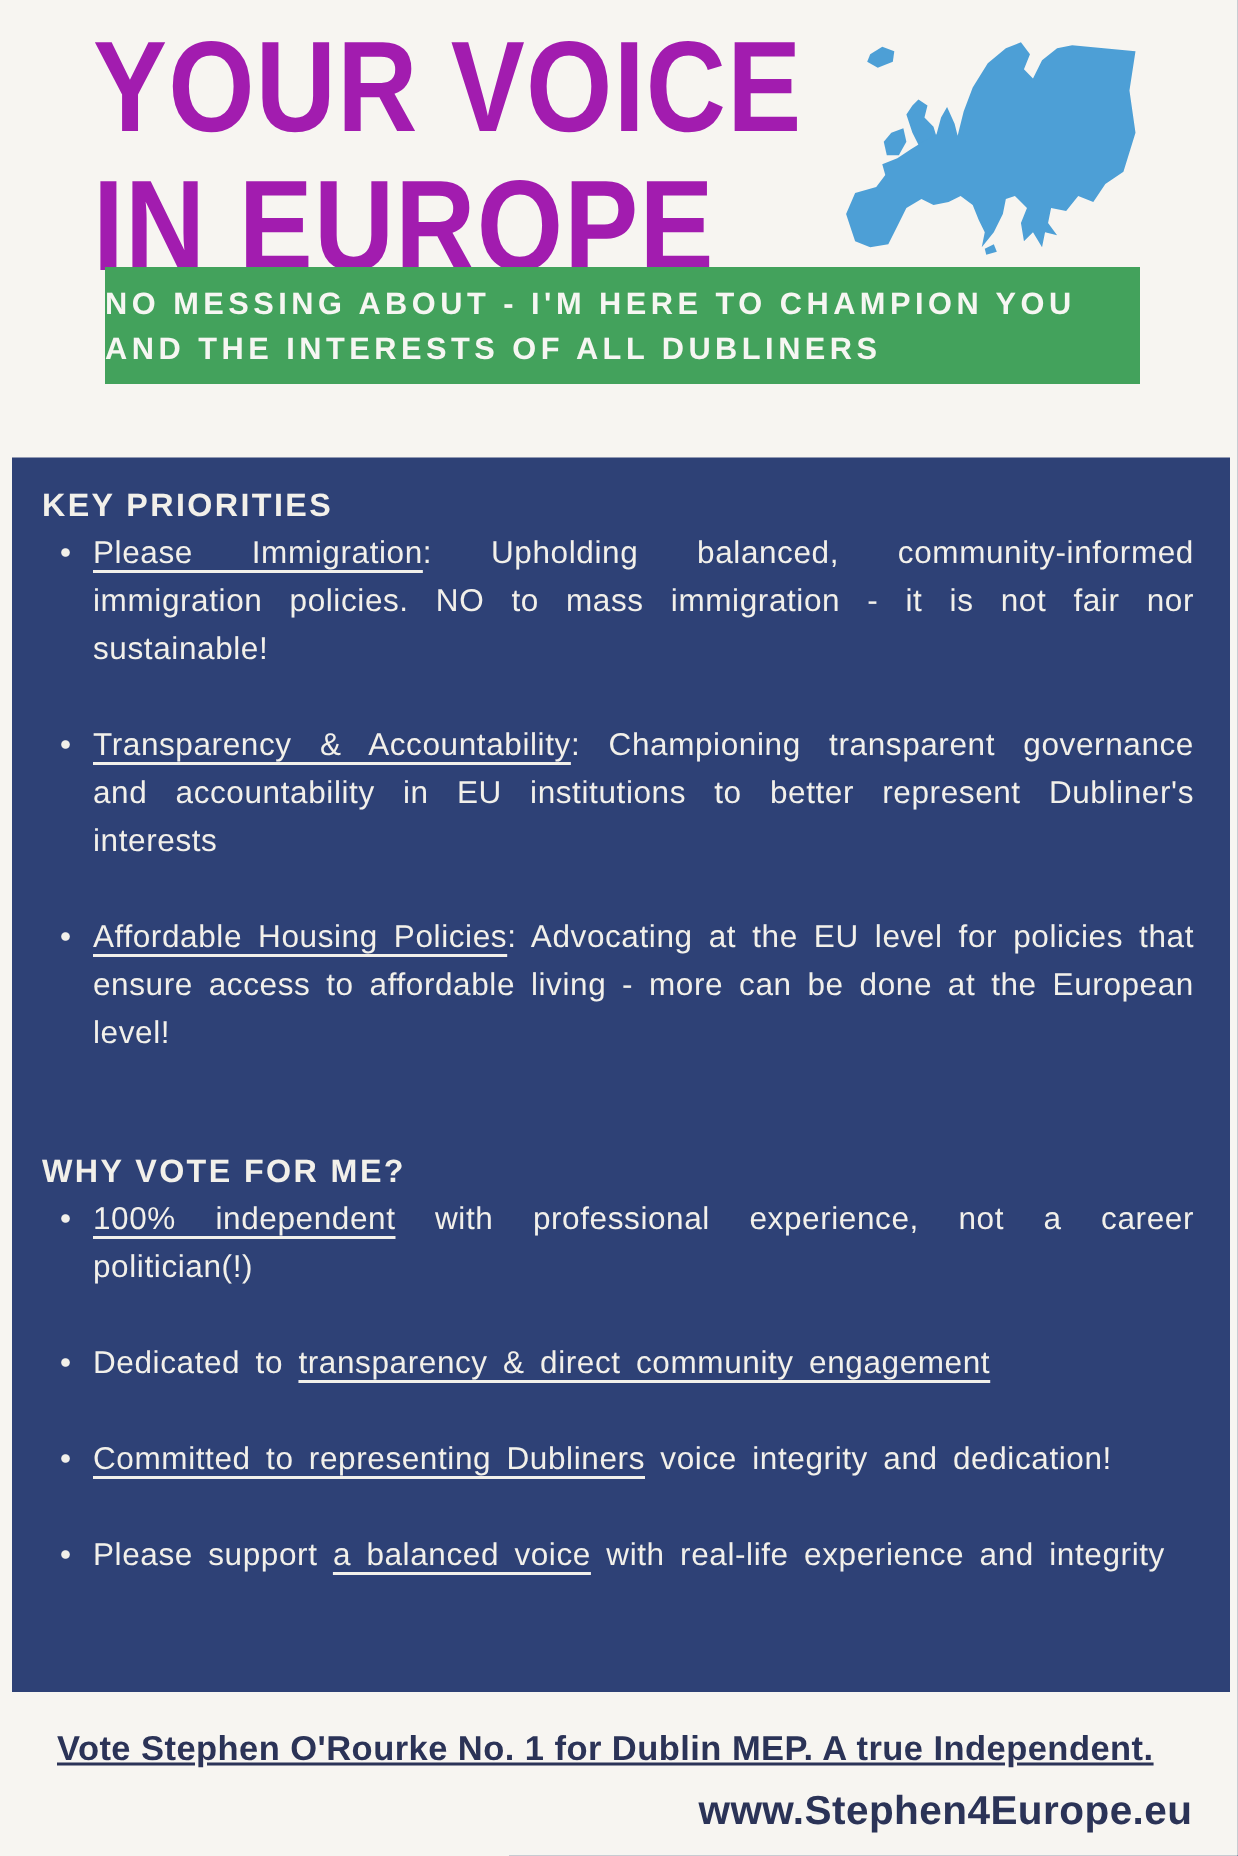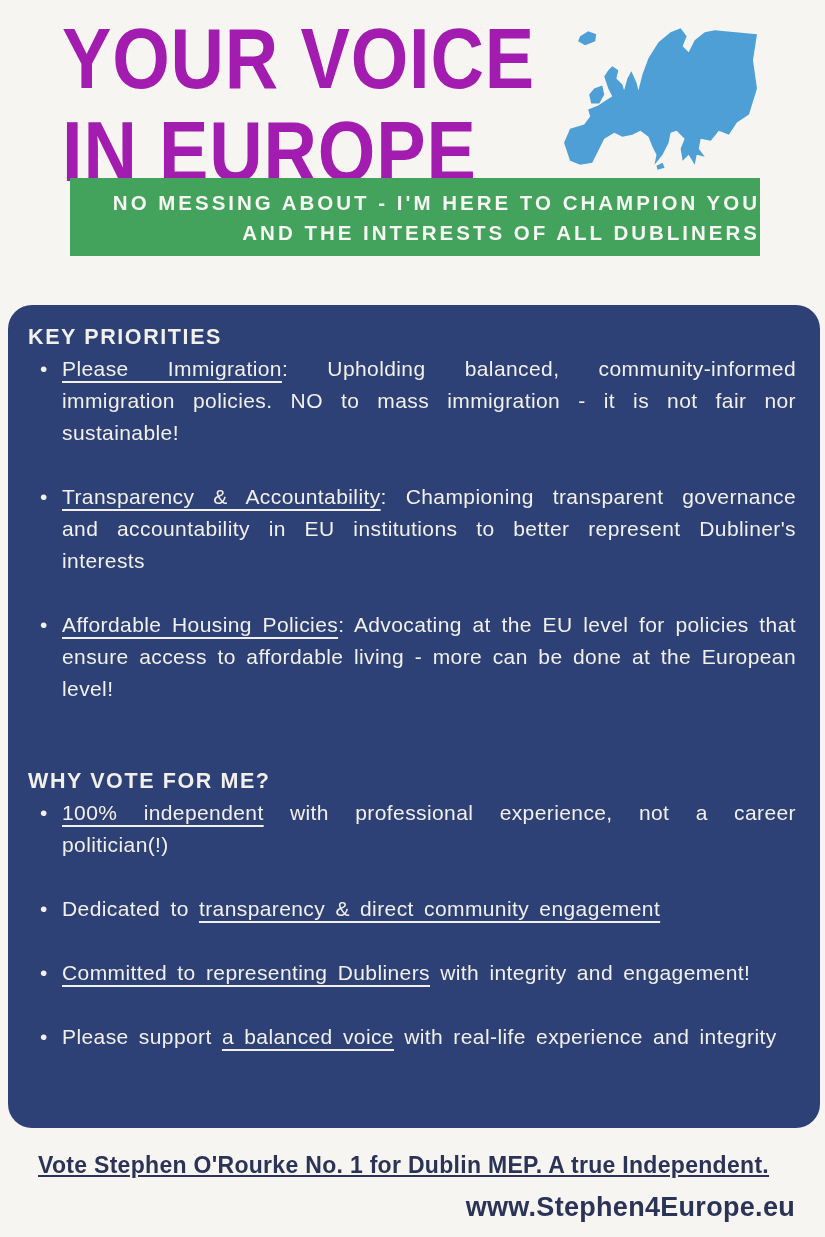--- a/index.html
+++ b/index.html
@@ -37,32 +37,31 @@
   
   .banner {
     position:absolute; left:70px; top:178px;
     width:690px; height:78px;
     background:#43a25c;
     color:#f6f6f2;
     font-weight:700;
     font-size:20.5px;
     letter-spacing:3px;
     line-height:30px;
-    text-align:right;
+    text-align:left;
     padding-top:10px;
   }
 
   
   .blue-box {
     position:absolute; left:8px; top:305px;
     width:812px; height:823px;
     background:#2e4176;
     color:#f2f0ea;
     padding:16px 24px 0 20px;
-    border-radius:24px;
   }
   .section-heading {
     font-size:21.5px;
     font-weight:700;
     letter-spacing:1.6px;
     line-height:32px;
     margin:0;
   }
   .section-heading.second { margin-top:60px; }
   ul.bullets {
@@ -172,21 +171,21 @@
         <li class="bullet-item">
           <span class="dot">•</span>
           <span class="bullet-text"><span class="u">100% independent</span><span> with professional experience, not a career politician(!)</span></span>
         </li>
         <li class="bullet-item">
           <span class="dot">•</span>
           <span class="bullet-text"><span>Dedicated to </span><span class="u">transparency &amp; direct community engagement</span></span>
         </li>
         <li class="bullet-item">
           <span class="dot">•</span>
-          <span class="bullet-text"><span class="u">Committed to representing Dubliners</span><span> with integrity and engagement!</span></span>
+          <span class="bullet-text"><span class="u">Committed to representing Dubliners</span><span> voice integrity and dedication!</span></span>
         </li>
         <li class="bullet-item">
           <span class="dot">•</span>
           <span class="bullet-text"><span>Please support </span><span class="u">a balanced voice</span><span> with real-life experience and integrity</span></span>
         </li>
       </ul>
   </div>
 
   <div class="vote-line">Vote Stephen O'Rourke No. 1 for Dublin MEP. A true Independent.</div>
   <div class="website">www.Stephen4Europe.eu</div>

